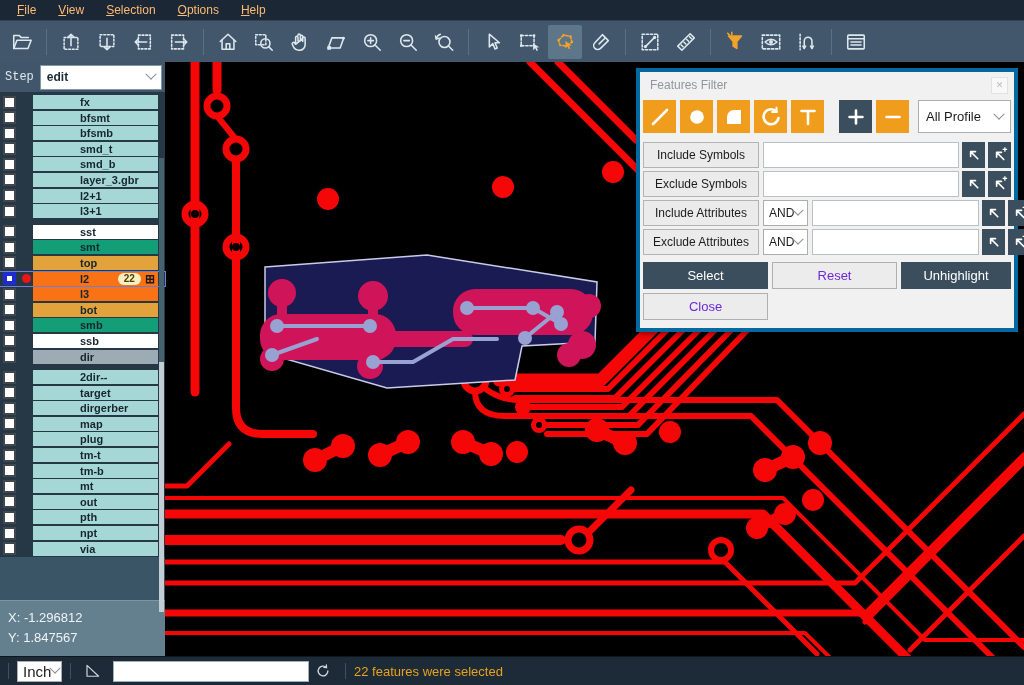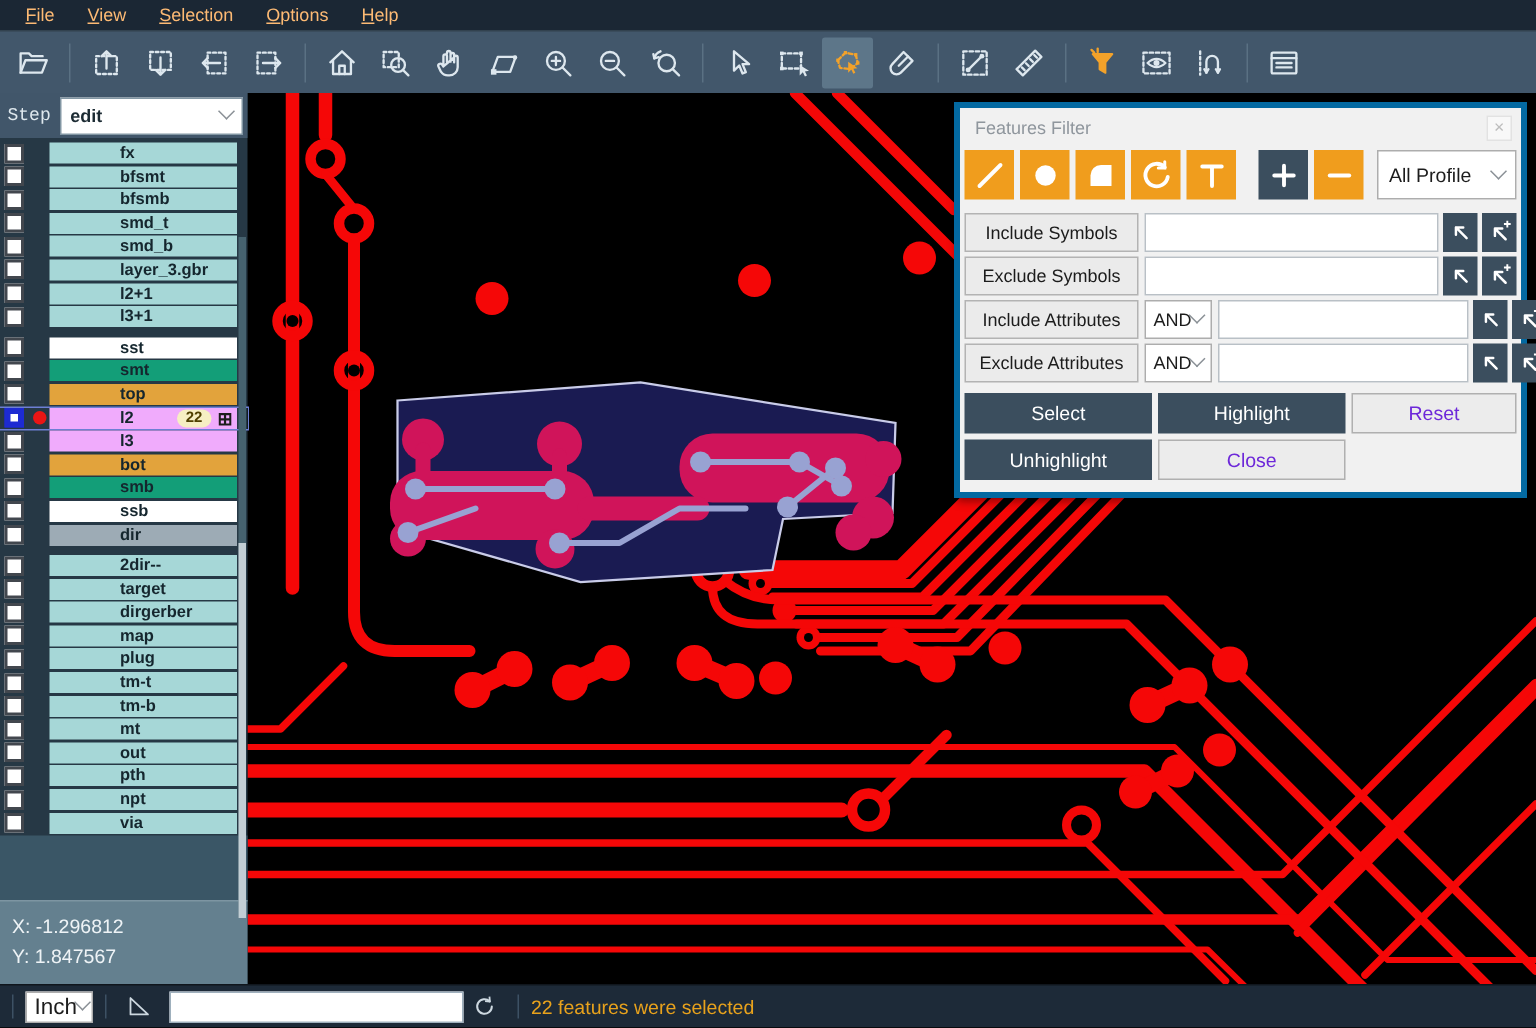--- a/index.html
+++ b/index.html
@@ -32,21 +32,21 @@
   .cb{flex:none;width:13px;height:13px;box-sizing:border-box;background:#fff;border:2px solid #42474e;
       margin:0 4px 0 3px;position:relative;}
   .cb.checked{background:#1d2bd2;border-color:#1d2bd2;}
   .cb.checked::after{content:"";position:absolute;inset:2px;background:#fff;}
   .ind{flex:none;width:13px;height:14px;display:flex;align-items:center;justify-content:center;}
   .ind.active::after{content:"";width:9px;height:9px;border-radius:50%;background:#ea1515;}
   .cell{flex:1;height:14px;display:flex;align-items:center;margin-right:7px;padding-left:4px;
         font-size:11px;font-weight:600;color:#15262e;overflow:hidden;}
   .cell .lab{flex:1;white-space:nowrap;margin-left:43px;}
   .cyan{background:#a6d7d7;}  .green{background:#139e78;}
-  .amber{background:#e2a33c;} .gold{background:#f0abfc;}
+  .amber{background:#e2a33c;} .gold{background:#f97316;}
   .white{background:#ffffff;} .gray{background:#9dabb5;}
   .lrow.selected{box-shadow:0 0 0 1px #6d7fd4;}
   .badge{flex:none;background:#f6efc3;border-radius:8px;font-size:10px;font-weight:700;
          padding:0 6px;color:#4f4000;margin-right:4px;line-height:12px;}
   .gridic{flex:none;font-size:12px;line-height:12px;color:#1c1c1c;margin-right:3px;}
   .sscroll{position:absolute;right:1px;top:96px;width:5px;height:454px;background:#46626f;}
   .sthumb{position:absolute;left:0;bottom:0;width:5px;height:250px;background:#c2ced4;}
   .sfiller{flex:1;background:#3a5666;}
   .coords{flex:none;height:56px;background:#64808f;border-top:1px solid #7d95a2;color:#eef3f6;
           font-size:13px;padding:7px 0 0 8px;box-sizing:border-box;line-height:20px;}
@@ -787,21 +787,20 @@
         <button class="fab">
           <svg width="18" height="18" viewBox="0 0 24 24">
             <path d="M17 18 L7.5 8.5 M7.5 15 V8.5 H14" stroke="#fff" stroke-width="2.2" fill="none" stroke-linecap="round" stroke-linejoin="round"></path>
             <path d="M15.5 4.5 h6 M18.5 1.5 v6" stroke="#fff" stroke-width="1.7" fill="none"></path>
           </svg>
         </button>
       </div>
     </div>
   <div class="fbtns">
     <button class="fbig navy">Select</button>
-    <button class="fbig navy">Highlight</button>
     <button class="fbig lite">Reset</button>
     <button class="fbig navy">Unhighlight</button>
     <button class="fbig lite">Close</button>
   </div>
 </div>
 
 <div class="statusbar">
   <i class="ssep"></i>
   <div class="fdd unit">
     <span>Inch</span>

